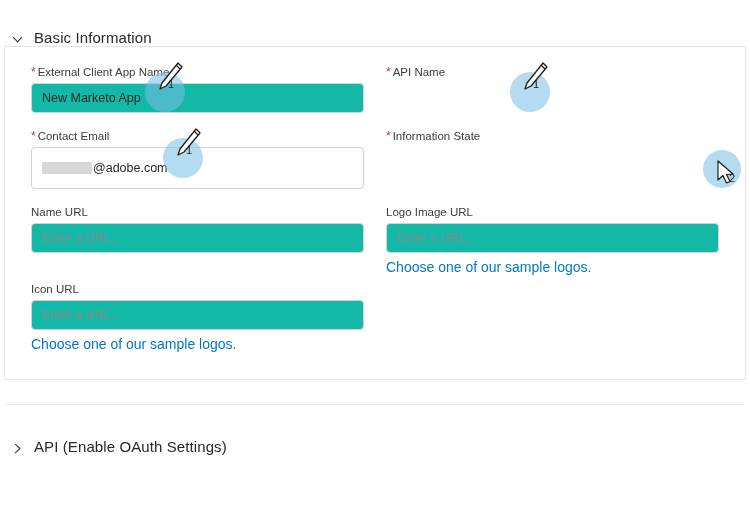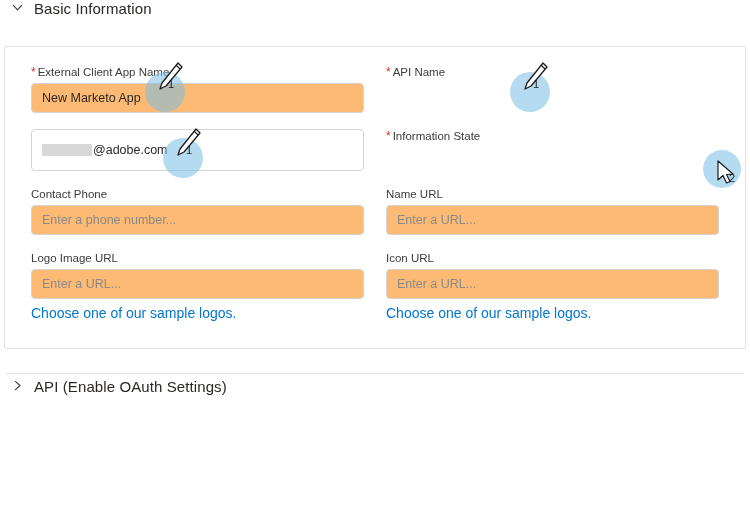--- a/index.html
+++ b/index.html
@@ -12,21 +12,21 @@
     height: 515px;
     font-family: "Liberation Sans", sans-serif;
     color: #16325c;
     overflow: hidden;
     position: relative;
   }
 
   
   .section-header {
     display: flex;
-    align-items: flex-start;
+    align-items: flex-end;
     gap: 10px;
     padding: 0 0 0 10px;
     height: 46px;
     box-sizing: border-box;
   }
   .section-header .chev {
     width: 14px;
     height: 14px;
     display: inline-flex;
     align-items: center;
@@ -77,21 +77,21 @@
 
   .input {
     width: 100%;
     height: 30px;
     box-sizing: border-box;
     border: 1px solid #d4d4d4;
     border-radius: 4px;
     padding: 0 10px;
     font-size: 12.5px;
     color: #2b2826;
-    background: #fdba74;
+    background: #14b8a6;
     font-family: "Liberation Sans", sans-serif;
     outline: none;
   }
   .input::placeholder { color: #8a8a8a; }
 
   .select-wrap { position: relative; }
   .select-wrap .caret {
     position: absolute;
     right: 9px;
     top: 50%;
@@ -216,36 +216,35 @@
       <input class="input" type="text" value="New Marketo App" style="">
     </div>
 
     <div class="field">
       <label class="flabel">
         <span class="req">*</span><span>API Name</span>
       </label>
     </div>
 
     <div class="field">
+      <label class="flabel">
+        <span class="req">*</span><span>Contact Email</span>
+      </label>
       <div class="email-line">
         <span class="redacted"></span>
         <span>@adobe.com</span>
       </div>
     </div>
 
     <div class="field">
       <label class="flabel">
         <span class="req">*</span><span>Information State</span>
       </label>
     </div>
 
-    <div class="field">
-      <label class="flabel">Contact Phone</label>
-      <input class="input" type="text" placeholder="Enter a phone number..." style="">
-    </div>
 
     <div class="field">
       <label class="flabel">Name URL</label>
       <input class="input" type="text" placeholder="Enter a URL..." style="">
     </div>
 
     <div class="field tall">
       <label class="flabel">Logo Image URL</label>
       <input class="input" type="text" placeholder="Enter a URL..." style="">
       <a class="helper-link">Choose one of our sample logos.</a>

